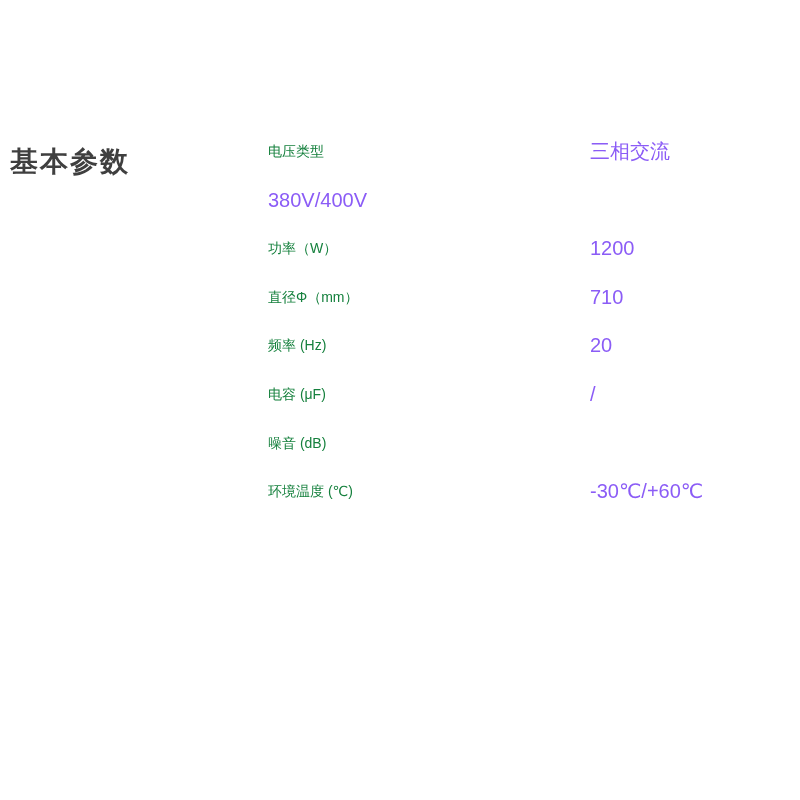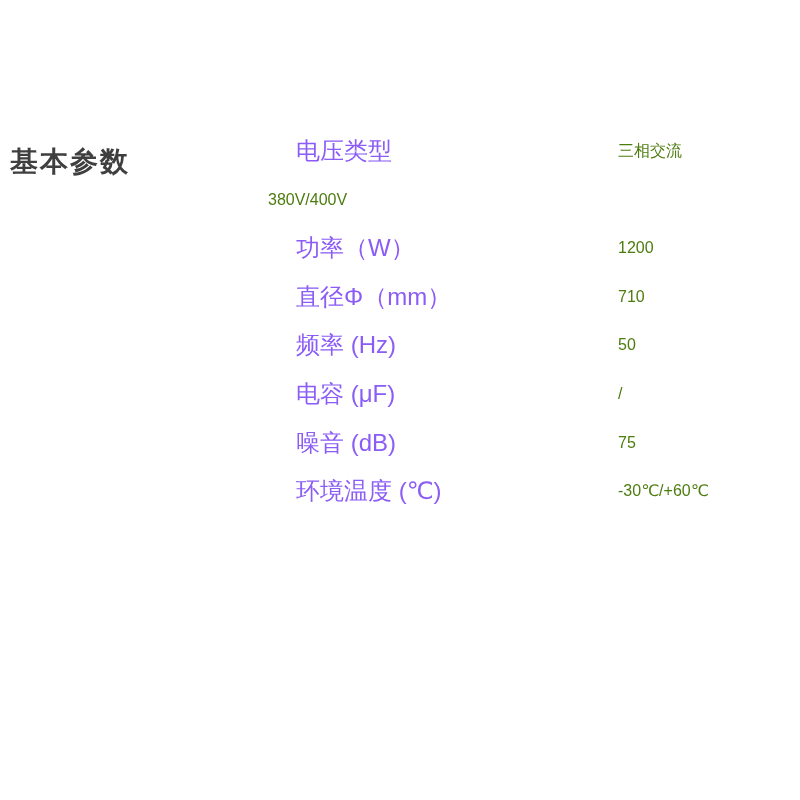--- a/index.html
+++ b/index.html
@@ -29,31 +29,30 @@
     top: 139px;
     width: 470px;
   }
   .spec-row {
     display: flex;
     align-items: flex-start;
     height: 48.6px;
   }
   .spec-label {
     flex: 0 0 322px;
-    font-size: 24px;
+    font-size: 14px;
     line-height: 24px;
-    color: #8b5cf6;
+    color: #15803d;
     white-space: nowrap;
-    margin-left: 28px;
   }
   .spec-value {
     flex: 1;
-    font-size: 16px;
+    font-size: 20px;
     line-height: 24px;
-    color: #4d7c0f;
+    color: #8b5cf6;
     white-space: nowrap;
   }
 </style>
 </head>
 <body>
 
 <div class="section-title">基本参数</div>
 
 <div class="spec-table">
     <div class="spec-row">
@@ -66,27 +65,26 @@
     <div class="spec-row">
       <div class="spec-label">功率（W）</div>
       <div class="spec-value">1200</div>
     </div>
     <div class="spec-row">
       <div class="spec-label">直径Φ（mm）</div>
       <div class="spec-value">710</div>
     </div>
     <div class="spec-row">
       <div class="spec-label">频率 (Hz)</div>
-      <div class="spec-value">50</div>
+      <div class="spec-value">20</div>
     </div>
     <div class="spec-row">
       <div class="spec-label">电容 (μF)</div>
       <div class="spec-value">/</div>
     </div>
     <div class="spec-row">
       <div class="spec-label">噪音 (dB)</div>
-      <div class="spec-value">75</div>
     </div>
     <div class="spec-row">
       <div class="spec-label">环境温度 (℃)</div>
       <div class="spec-value">-30℃/+60℃</div>
     </div>
   </div>
 
 </body></html>

